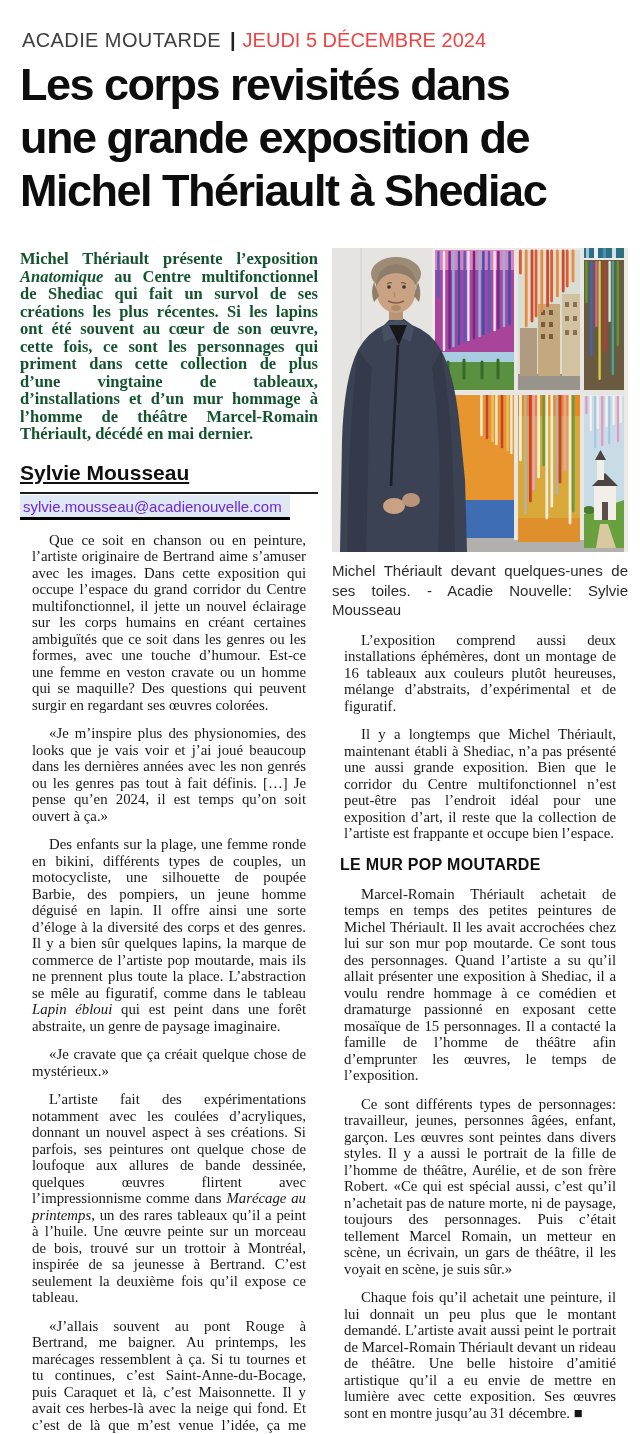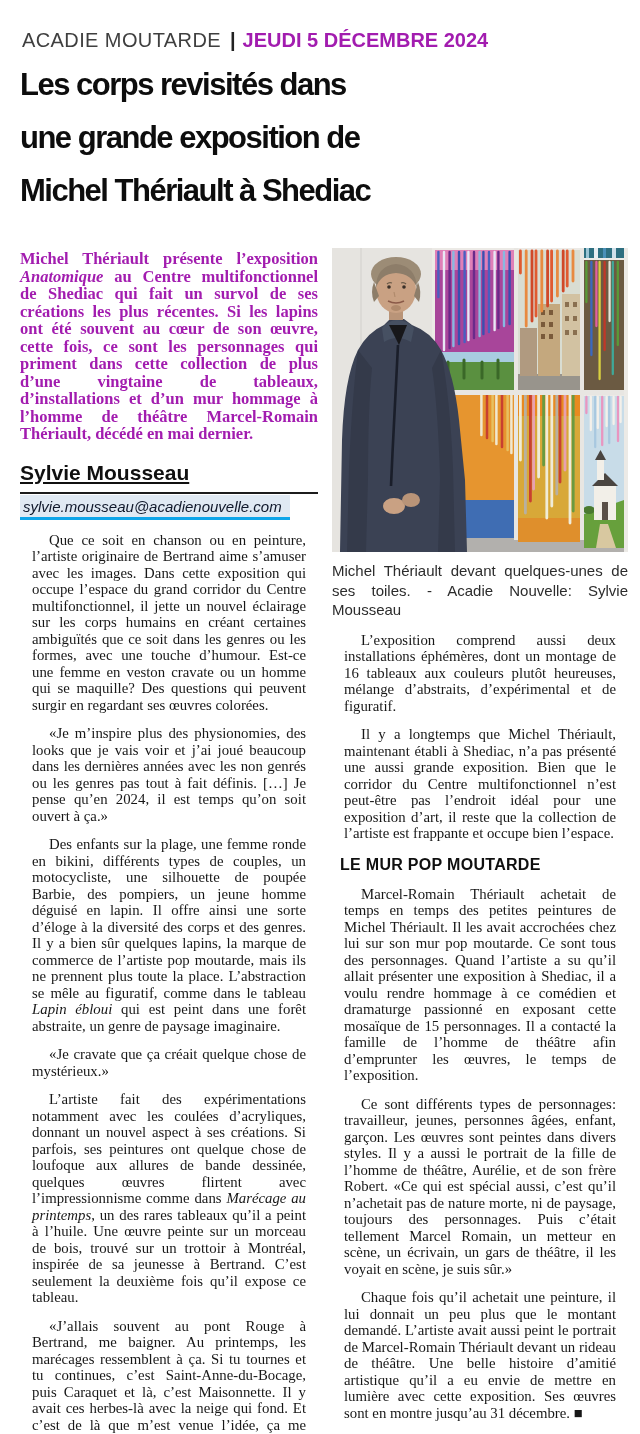--- a/index.html
+++ b/index.html
@@ -2,40 +2,40 @@
 <html lang="fr"><head>
 <meta charset="utf-8">
 <style>
   html,body{margin:0;padding:0;background:#ffffff;}
   .page{position:relative;width:640px;height:1434px;background:#ffffff;overflow:hidden;
         font-family:"Liberation Sans",sans-serif;color:#111;}
   
   .masthead{position:absolute;left:22px;top:28px;font-size:20px;line-height:24px;white-space:nowrap;}
   .masthead .brand{color:#3f3f3f;font-weight:400;letter-spacing:.4px;}
   .masthead .sep{color:#222;font-weight:700;margin:0 7px 0 9px;}
-  .masthead .date{color:#a21caf;font-weight:700;letter-spacing:0;}
+  .masthead .date{color:#ef4444;font-weight:400;letter-spacing:0;}
   
   .headline{position:absolute;left:20px;top:58px;width:608px;margin:0;
             font-family:"Liberation Sans",sans-serif;font-weight:700;
-            font-size:31px;line-height:53px;letter-spacing:-1.5px;color:#0d0d0d;
+            font-size:45px;line-height:53px;letter-spacing:-1.5px;color:#0d0d0d;
             white-space:pre-line;}
   
   .col{position:absolute;top:250px;}
   .col.left{left:20px;width:298px;}
   .col.right{left:332px;top:248px;width:296px;}
   
   .lede p{margin:0;font-family:"Liberation Serif","DejaVu Serif",serif;font-weight:700;
-          font-size:16.5px;line-height:17.5px;text-align:justify;color:#a21caf;}
+          font-size:16.5px;line-height:17.5px;text-align:justify;color:#14532d;}
   .lede em{font-style:italic;}
   
   .byline{margin-top:18px;font-size:21px;font-weight:700;color:#101010;text-decoration:underline;}
   .byline-rule{margin-top:7px;border-top:2px solid #1c1c1c;width:100%;}
   .email-row{margin-top:1px;}
-  .email{display:inline-block;background:#e0e9f3;border-bottom:3px solid #0ea5e9;
-         padding:3px 8px 2px 3px;font-size:15px;color:#0f172a;text-decoration:none;font-style:italic;}
+  .email{display:inline-block;background:#e0e9f3;border-bottom:3px solid #000000;
+         padding:3px 8px 2px 3px;font-size:15px;color:#6d28d9;text-decoration:none;}
   
   .body{margin-top:12px;font-family:"Liberation Serif","DejaVu Serif",serif;
         font-size:14.8px;line-height:16.5px;text-align:justify;color:#171717;
         hyphens:auto;-webkit-hyphens:auto;}
   .body p{margin:12px;}
   .body p.indent{text-indent:17px;}
   .body em{font-style:italic;}
   .col.right .body{margin-top:10px;}
   
   figure{margin:0;}

